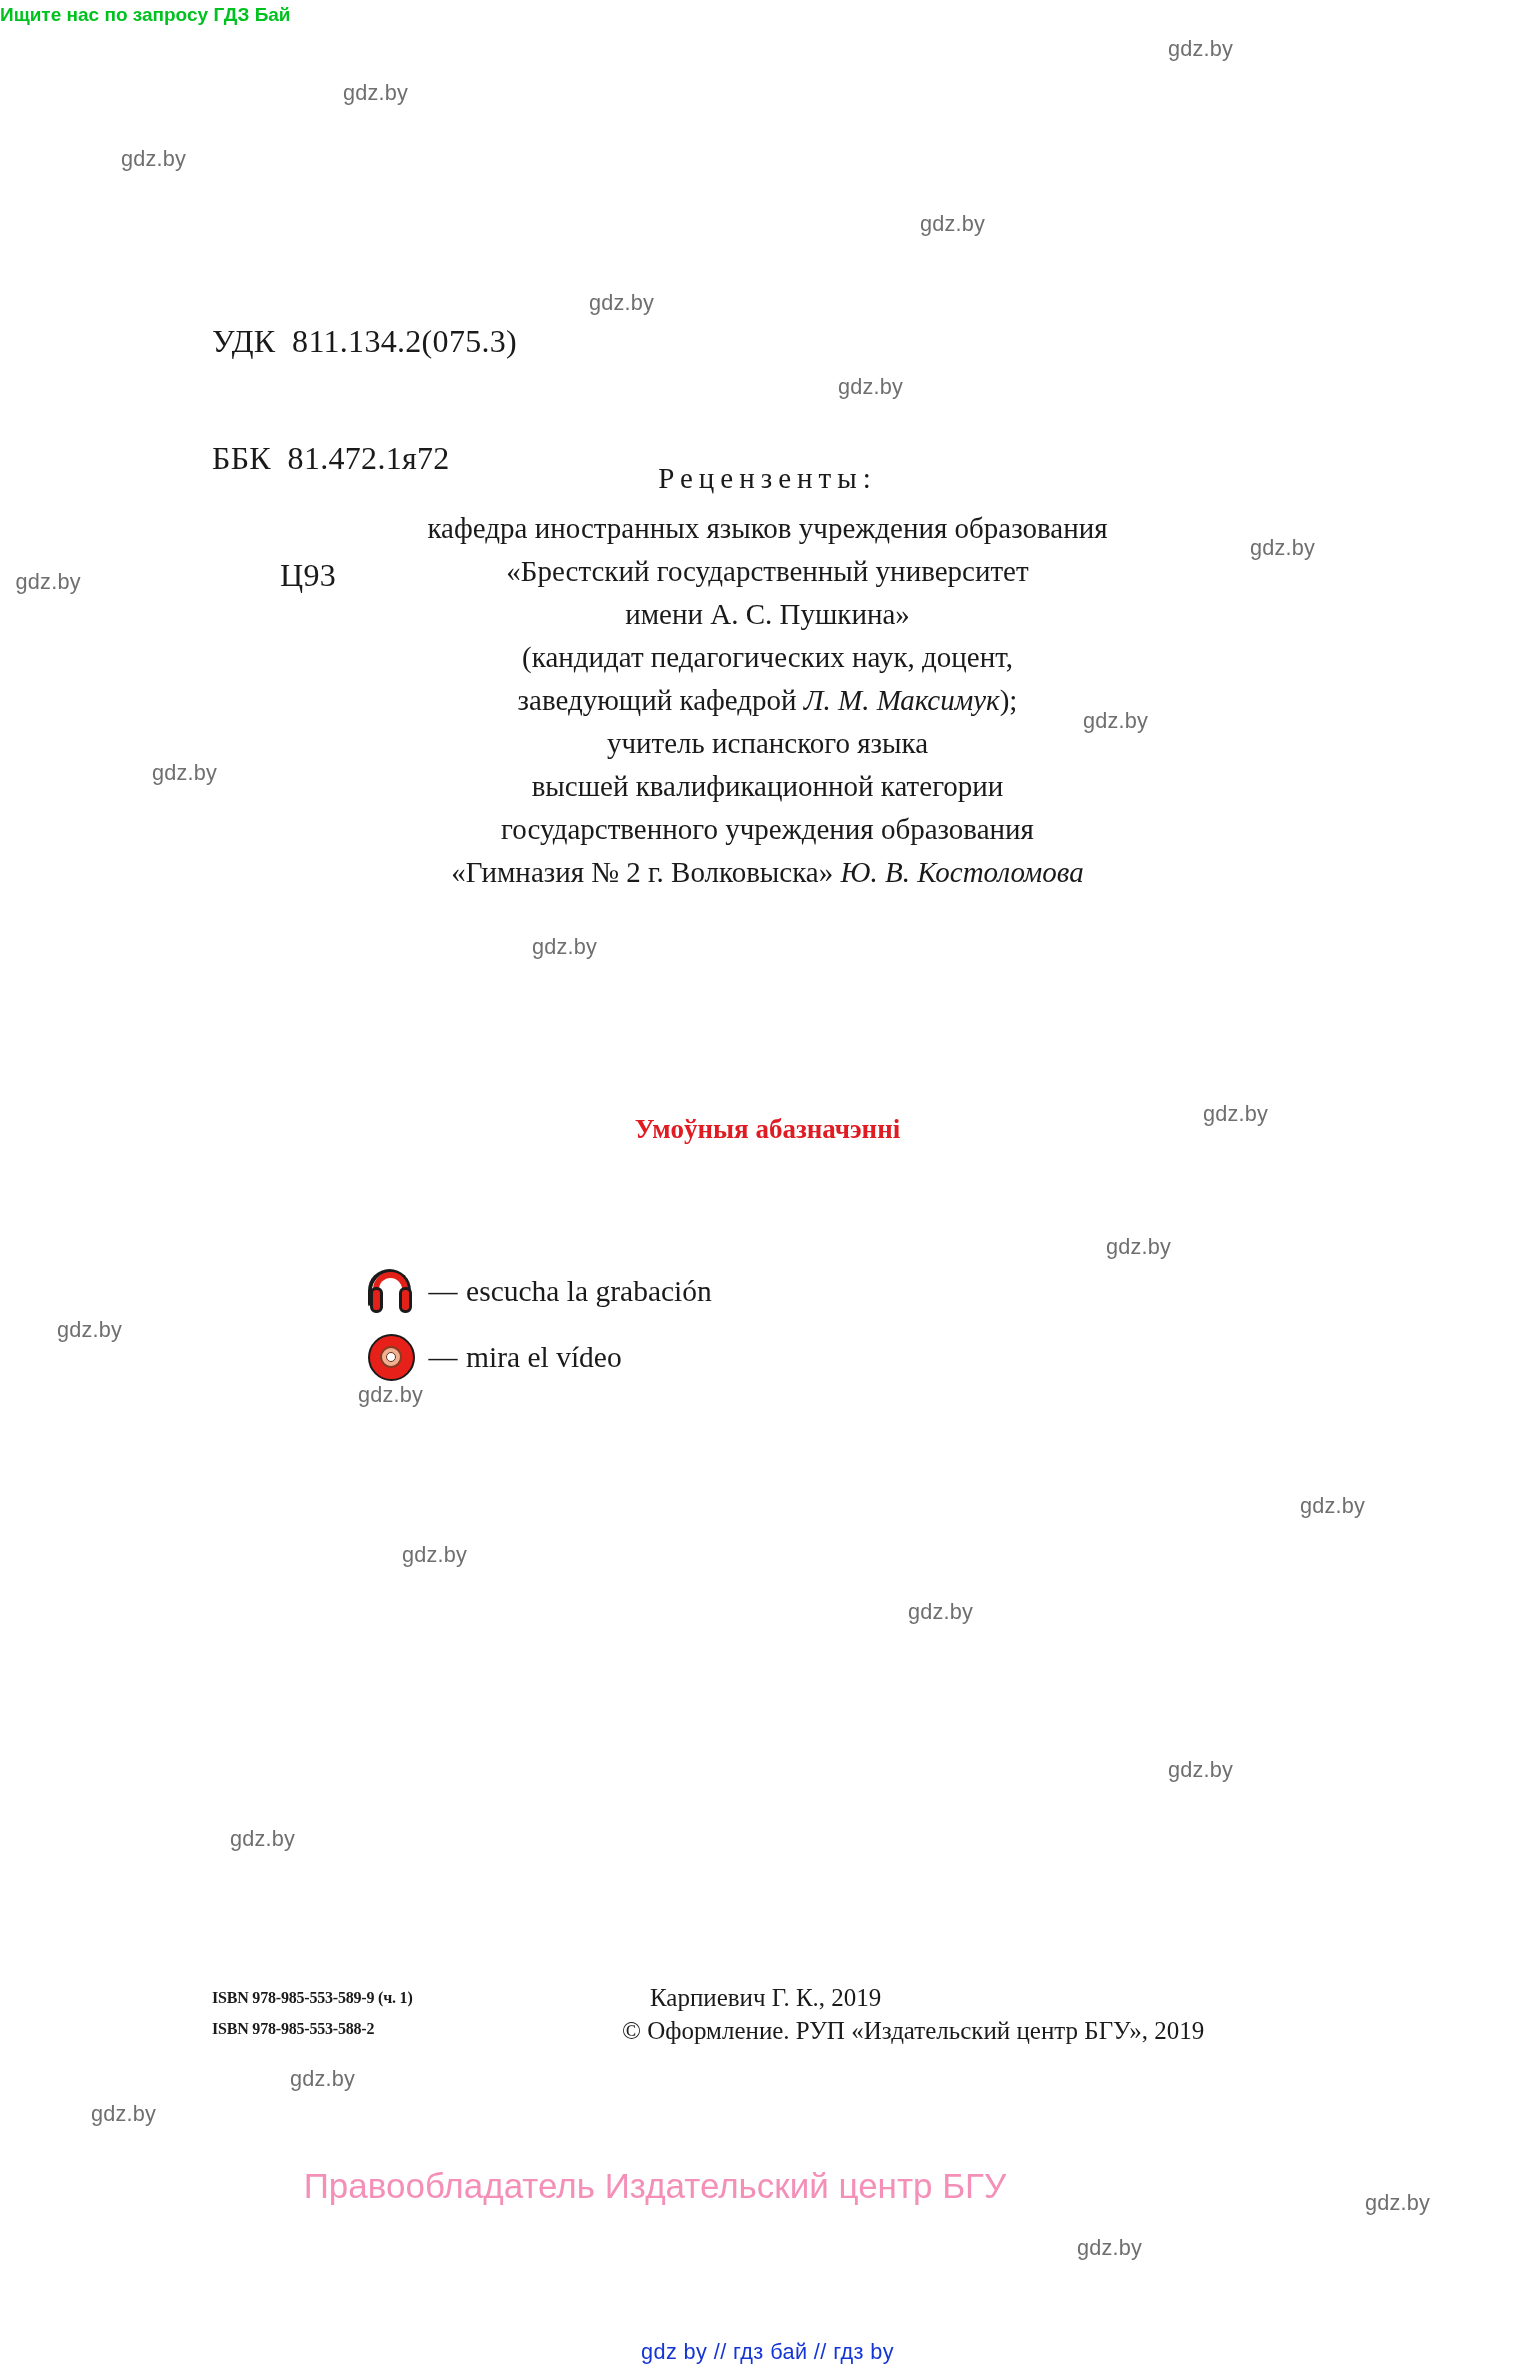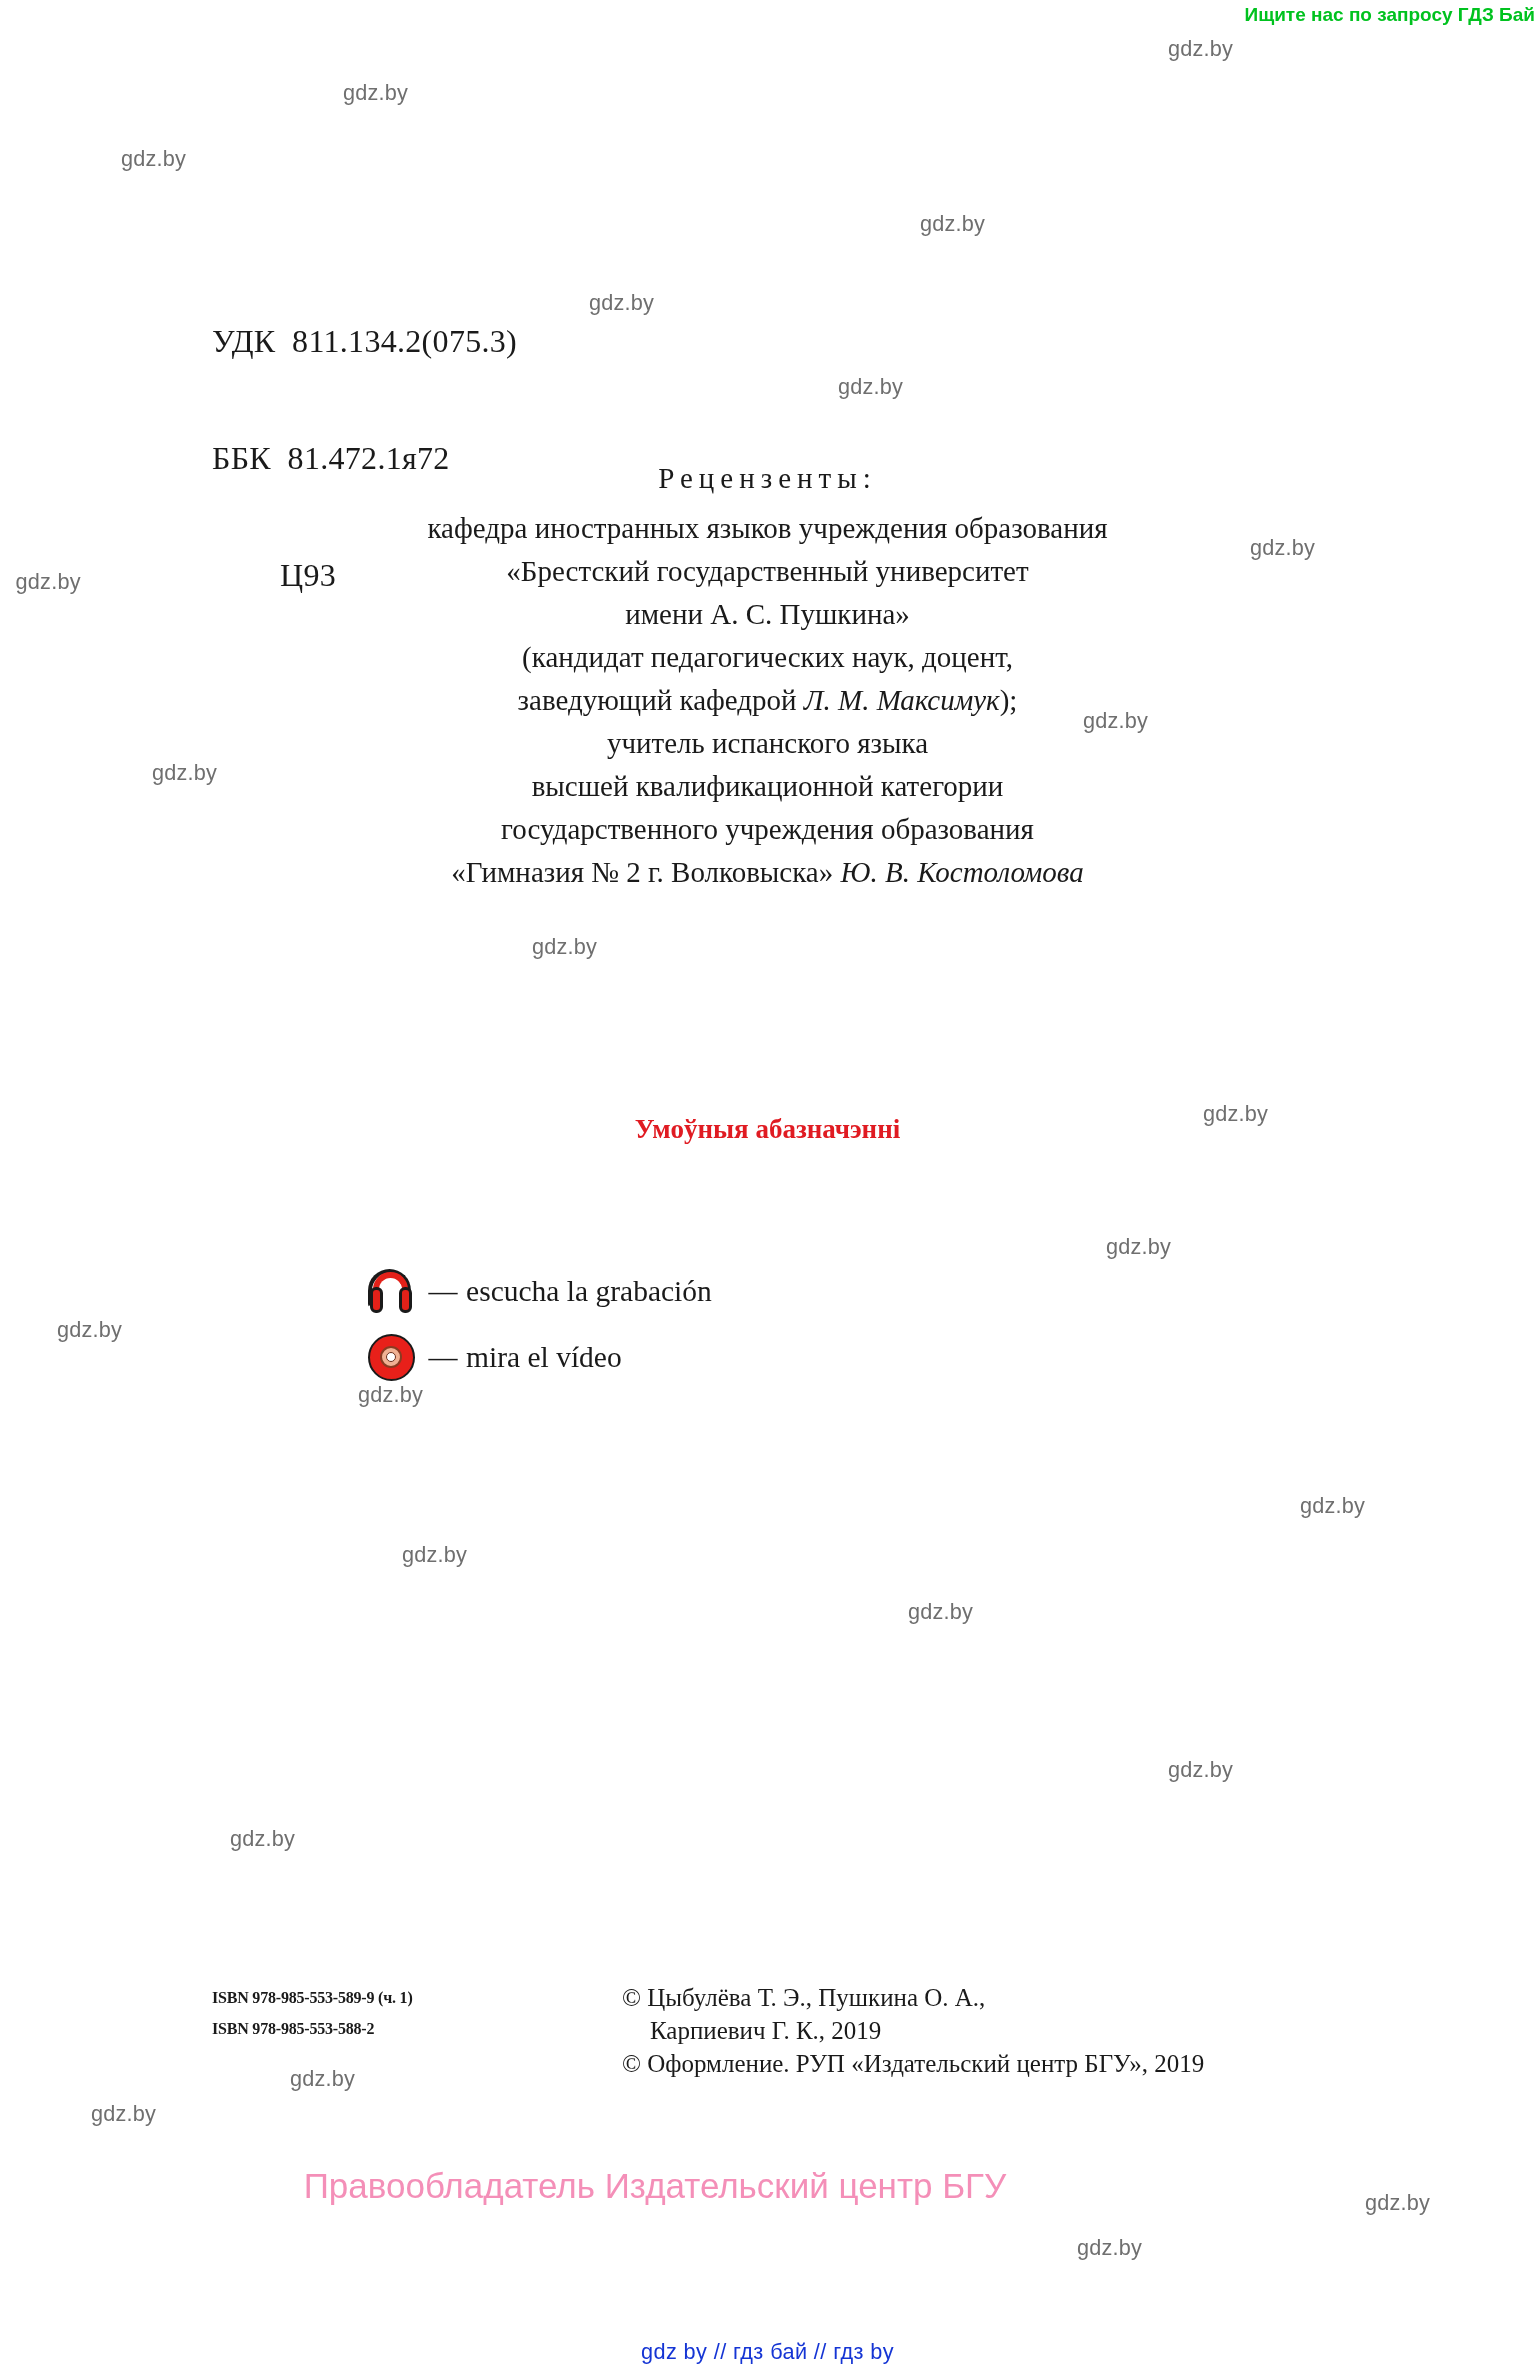--- a/index.html
+++ b/index.html
@@ -24,21 +24,21 @@
     color: #6f6f6f;
     white-space: nowrap;
     letter-spacing: 0.2px;
   }
 
   .top-banner {
     position: absolute;
     top: 3.5px;
     left: 0;
     width: 1535px;
-    text-align: right;
+    text-align: left;
     font-family: "Liberation Sans", "DejaVu Sans", sans-serif;
     font-size: 19px;
     font-weight: bold;
     color: #00c21f;
     white-space: nowrap;
   }
 
   .bottom-links {
     position: absolute;
     top: 2339px;
@@ -296,21 +296,20 @@
     <span class="legend-label">mira el vídeo</span>
   </div>
 </div>
 
 <div class="isbn-block">
   <span>ISBN 978-985-553-589-9 (ч. 1)</span>
   <span>ISBN 978-985-553-588-2</span>
 </div>
 
 <div class="copy-block">
-  <span>© Цыбулёва Т. Э., Пушкина О. А.,</span>
   <span class="indent2">Карпиевич Г. К., 2019</span>
   <span>© Оформление. РУП «Издательский центр БГУ», 2019</span>
 </div>
 
 <div class="rights-line">Правообладатель Издательский центр БГУ</div>
 
 <div class="bottom-links">gdz by  //  гдз бай  //  гдз by</div>
 
 
 </body></html>

